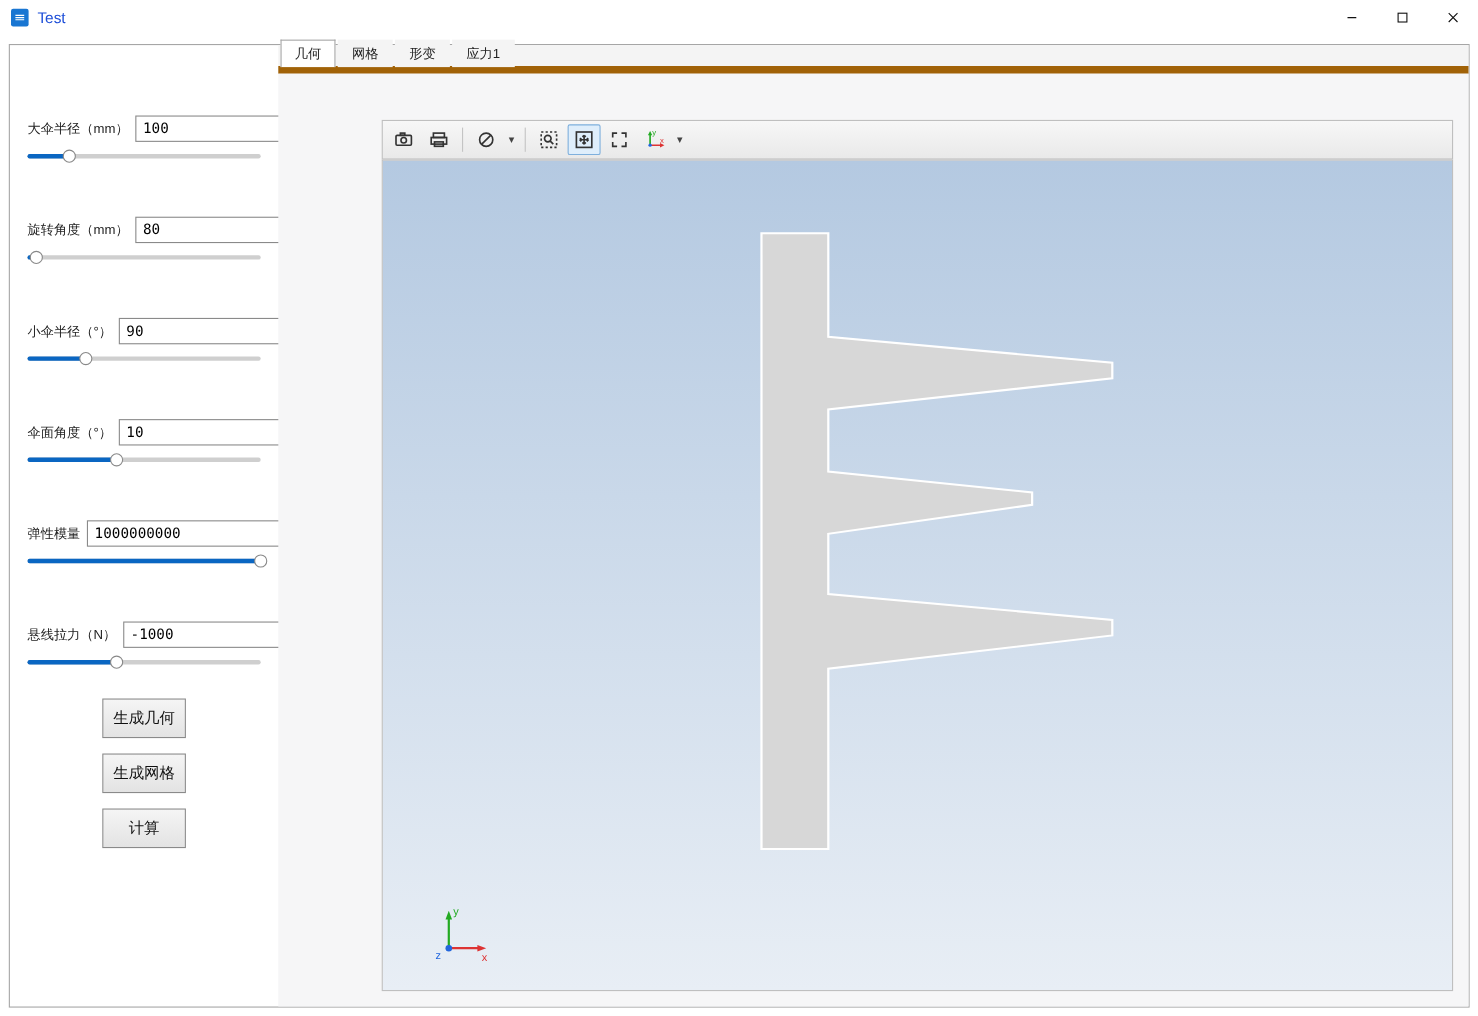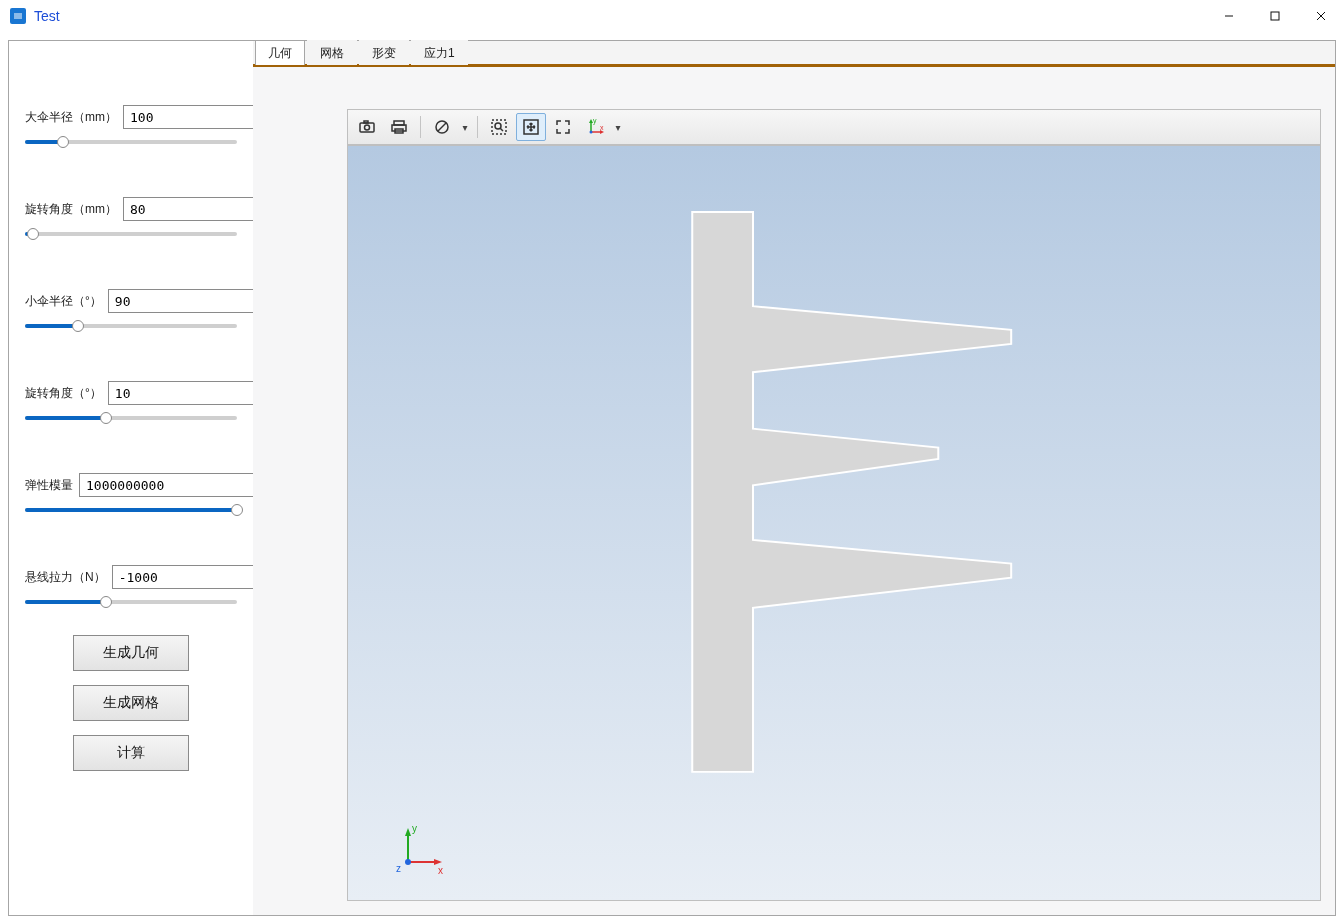--- a/index.html
+++ b/index.html
@@ -21,27 +21,27 @@
     .sidebar { width: 244px; padding: 18px 16px; }
     .pgroup { margin-bottom: 22px; margin-top: 46px; }
     .prow { display:flex; align-items:center; gap:6px; }
     .plabel { font-size: 12px; color: #222; white-space: nowrap; }
     .pinput { flex:1; height: 24px; border: 1px solid #8a8a8a; padding: 2px 6px; font-size: 13px; font-family: Consolas, monospace; background:#fff; }
     .pslider { position: relative; height: 18px; margin-top: 4px; }
     .ptrack { position:absolute; left:0; right:0; top:7px; height:4px; background:#cfcfcf; border-radius:2px; }
     .pfill  { position:absolute; left:0; top:7px; height:4px; background:#0a66c2; border-radius:2px; }
     .pthumb { position:absolute; top:3px; width:12px; height:12px; background:#fff; border:1px solid #888; border-radius:50%; margin-left:-6px; }
 
-    .abtn { width: 116px; height: 36px; margin: 14px auto 4px; display:flex; align-items:center; justify-content:center;
+    .abtn { width: 76px; height: 36px; margin: 14px auto 4px; display:flex; align-items:center; justify-content:center;
             border:1px solid #8a8a8a; background: linear-gradient(#f5f5f5,#e3e3e3); font-size:14px; color:#111; }
     .actions { margin-top: 24px; }
 
     
     .main { flex:1; display:flex; flex-direction:column; }
-    .tabs { height: 26px; display:flex; align-items:flex-end; border-bottom:3px solid #a16207; background:#f4f4f4; padding-left:2px; }
+    .tabs { height: 26px; display:flex; align-items:flex-end; border-bottom:7px solid #a16207; background:#f4f4f4; padding-left:2px; }
     .tab { padding: 4px 12px 3px; font-size:12px; color:#222; background:#f4f4f4; border:1px solid transparent; border-bottom:none; margin-right:2px; position:relative; bottom:-1px; }
     .tab.active { background:#fff; border-color:#a6a6a6; }
 
     .viewer { flex:1; position:relative; background:#f6f6f7; padding: 40px 8px 8px 90px; }
     .toolbar { position:absolute; top: 42px; left: 94px; right: 14px; height:36px; background: linear-gradient(#f7f7f7,#e9e9e9); border:1px solid #bfbfbf; display:flex; align-items:center; padding:0 4px; gap:2px; }
     .tbtn { width:30px; height:28px; border:1px solid transparent; display:flex; align-items:center; justify-content:center; border-radius:2px; }
     .tbtn.active { background:#dfeefb; border-color:#7fb0dd; }
     .tsep { width:1px; height:22px; background:#c4c4c4; margin:0 4px; }
     .tdrop { width:12px; display:flex; align-items:center; justify-content:center; font-size:10px; color:#444; }
 
@@ -116,21 +116,21 @@
               <input class="pinput" value="90" style="">
             </div>
             <div class="pslider">
               <div class="ptrack"></div>
               <div class="pfill" style="width:25%"></div>
               <div class="pthumb" style="left:25%"></div>
             </div>
           </div>
           <div class="pgroup">
             <div class="prow">
-              <div class="plabel">旋转角度（°）</div>
+              <div class="plabel">伞面角度（°）</div>
               <input class="pinput" value="10" style="">
             </div>
             <div class="pslider">
               <div class="ptrack"></div>
               <div class="pfill" style="width:38%"></div>
               <div class="pthumb" style="left:38%"></div>
             </div>
           </div>
           <div class="pgroup">
             <div class="prow">

